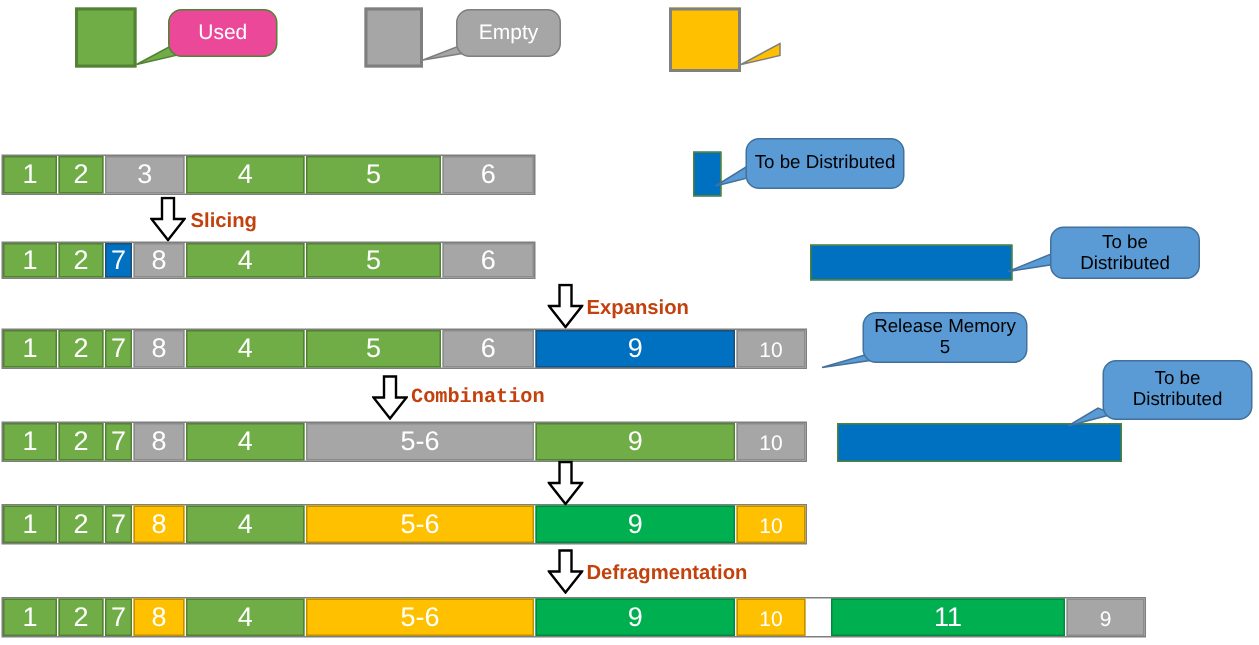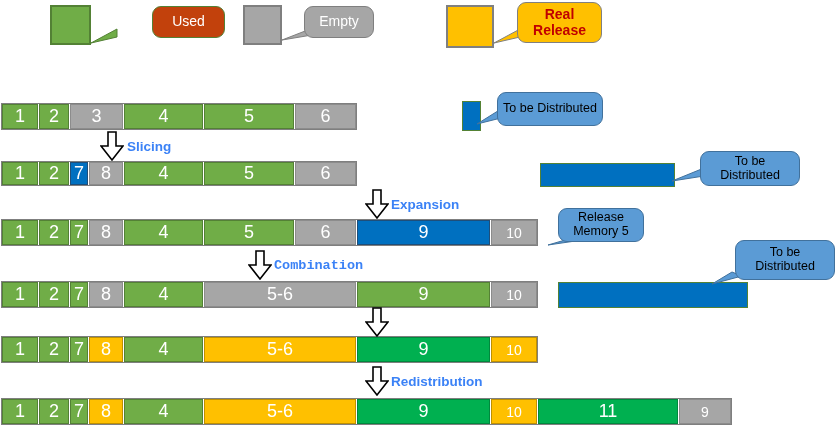--- a/index.html
+++ b/index.html
@@ -8,21 +8,21 @@
     font-family:"Liberation Sans","DejaVu Sans",sans-serif;
   }
   
   .lg-square{position:absolute;box-sizing:border-box;border:2px solid;}
   .bubble{
     position:absolute;box-sizing:border-box;border-radius:9px;border:1px solid;
     display:flex;align-items:center;justify-content:center;text-align:center;
     font-size:14px;line-height:1.1;padding:2px 4px;
   }
   .bubble.blue{background:#5B9BD5;border-color:#41719C;color:#000;font-size:12.5px;}
-  .bubble.green{background:#c2410c;border-color:#538135;color:#fff;margin-left:40px;}
+  .bubble.green{background:#ec4899;border-color:#538135;color:#fff;}
   .bubble.gray{background:#A6A6A6;border-color:#7F7F7F;color:#fff;}
   .bubble.yellow{background:#FFC000;border-color:#808080;color:#C00000;font-weight:bold;}
   .tail{position:absolute;overflow:visible;}
   
   .bar{
     position:absolute;display:inline-flex;gap:1px;box-sizing:border-box;
     border:1px solid #7F7F7F;background:#fff;align-items:stretch;
   }
   .seg{
     display:flex;align-items:center;justify-content:center;
@@ -30,21 +30,21 @@
   }
   .seg.small{font-size:14px;}
   .c-used{background:#70AD47;border-color:#538135;}
   .c-empty{background:#A6A6A6;border-color:#8C8C8C;}
   .c-dist{background:#0070C0;border-color:#1F4E79;}
   .c-release{background:#FFC000;border-color:#BF9000;}
   .c-defrag{background:#00B050;border-color:#00883D;}
   
   .freeblock{position:absolute;background:#0070C0;border:1px solid #548235;box-sizing:border-box;}
   
-  .step-label{position:absolute;color:#3b82f6;font-weight:bold;font-size:13.5px;white-space:nowrap;}
+  .step-label{position:absolute;color:#c2410c;font-weight:bold;font-size:13.5px;white-space:nowrap;}
   .arrow{position:absolute;}
 </style>
 </head>
 <body>
 
 <div id="canvas">
 
   <div class="lg-square" style="left:50px;top:5px;width:41px;height:40px;background:#70AD47;border-color:#538135;"></div>
   <svg class="tail" style="left:91px;top:27px;" width="26" height="18">
     <polygon points="0,16 26,2 26,10" fill="#70AD47" stroke="#538135" stroke-width="1"></polygon>
@@ -58,23 +58,20 @@
     <polygon points="0,15 36,1 36,9" fill="#A6A6A6" stroke="#7F7F7F" stroke-width="1"></polygon>
     </svg>
   <div class="bubble gray" style="left:304px;top:6px;width:70px;height:32px;">
       <span>Empty</span>
     </div>
 
   <div class="lg-square" style="left:446px;top:5px;width:48px;height:43px;background:#FFC000;border-color:#808080;"></div>
   <svg class="tail" style="left:494px;top:28px;" width="26" height="16">
     <polygon points="0,15 26,1 26,9" fill="#FFC000" stroke="#808080" stroke-width="1"></polygon>
     </svg>
-  <div class="bubble yellow" style="left:517px;top:2px;width:85px;height:41px;">
-      <span>Real Release</span>
-    </div>
 
   <div class="bar" style="left:1px;top:103px;height:27px;">
       <div class="seg c-used" style="width: 36px;">1</div>
       <div class="seg c-used" style="width: 30px;">2</div>
       <div class="seg c-empty" style="width: 53px;">3</div>
       <div class="seg c-used" style="width: 79px;">4</div>
       <div class="seg c-used" style="width: 90px;">5</div>
       <div class="seg c-empty" style="width: 61px;">6</div>
     </div>
   <div class="bar" style="left:1px;top:161px;height:25px;">
@@ -119,21 +116,21 @@
     </div>
   <div class="bar" style="left:1px;top:398px;height:27px;">
       <div class="seg c-used" style="width: 36px;">1</div>
       <div class="seg c-used" style="width: 30px;">2</div>
       <div class="seg c-used" style="width: 18px;">7</div>
       <div class="seg c-release" style="width: 34px;">8</div>
       <div class="seg c-used" style="width: 79px;">4</div>
       <div class="seg c-release" style="width: 152px;">5-6</div>
       <div class="seg c-defrag" style="width: 133px;">9</div>
       <div class="seg c-release small" style="width: 46px;">10</div>
-      <div class="seg c-defrag" style="width: 140px;">11</div>
+      <div class="seg c-defrag" style="width: 156px; margin-left: 16px;">11</div>
       <div class="seg c-empty small" style="width: 52px;">9</div>
     </div>
 
   <svg class="arrow" style="left:100px;top:131px;" width="24" height="30" viewBox="0 0 24 30">
     <path d="M8 1 L16 1 L16 15 L23 15 L12 29 L1 15 L8 15 Z" fill="#fff" stroke="#000" stroke-width="1.6"></path>
     </svg>
   <div class="step-label" style="left:127px;top:139px;">Slicing</div>
 
   <svg class="arrow" style="left:365px;top:189px;" width="24" height="30" viewBox="0 0 24 30">
     <path d="M8 1 L16 1 L16 15 L23 15 L12 29 L1 15 L8 15 Z" fill="#fff" stroke="#000" stroke-width="1.6"></path>
@@ -145,21 +142,21 @@
     </svg>
   <div class="step-label" style="left:274px;top:258px;font-family:Liberation Mono, monospace;">Combination</div>
 
   <svg class="arrow" style="left:365px;top:307px;" width="24" height="30" viewBox="0 0 24 30">
     <path d="M8 1 L16 1 L16 15 L23 15 L12 29 L1 15 L8 15 Z" fill="#fff" stroke="#000" stroke-width="1.6"></path>
     </svg>
 
   <svg class="arrow" style="left:365px;top:366px;" width="24" height="30" viewBox="0 0 24 30">
     <path d="M8 1 L16 1 L16 15 L23 15 L12 29 L1 15 L8 15 Z" fill="#fff" stroke="#000" stroke-width="1.6"></path>
     </svg>
-  <div class="step-label" style="left:391px;top:374px;">Redistribution</div>
+  <div class="step-label" style="left:391px;top:374px;">Defragmentation</div>
 
   <div class="freeblock" style="left:462px;top:101px;width:19px;height:30px;"></div>
   <div class="freeblock" style="left:540px;top:163px;width:135px;height:24px;"></div>
   <div class="freeblock" style="left:558px;top:282px;width:190px;height:26px;"></div>
 
   <svg class="tail" style="left:477px;top:108px;" width="24" height="18">
     <polygon points="0,16 24,1 24,10" fill="#5B9BD5" stroke="#41719C" stroke-width="1"></polygon>
     </svg>
   <div class="bubble blue" style="left:497px;top:92px;width:106px;height:34px;">
       <span>To be Distributed</span>
@@ -168,21 +165,21 @@
   <svg class="tail" style="left:672px;top:167px;" width="32" height="16">
     <polygon points="0,14 32,1 32,9" fill="#5B9BD5" stroke="#41719C" stroke-width="1"></polygon>
     </svg>
   <div class="bubble blue" style="left:700px;top:151px;width:100px;height:35px;">
       <span>To be Distributed</span>
     </div>
 
   <svg class="tail" style="left:548px;top:229px;" width="48" height="17">
     <polygon points="0,16 48,2 48,9" fill="#5B9BD5" stroke="#41719C" stroke-width="1"></polygon>
     </svg>
-  <div class="bubble blue" style="left:558px;top:208px;width:86px;height:34px;">
+  <div class="bubble blue" style="left:575px;top:208px;width:110px;height:34px;">
       <span>Release Memory 5</span>
     </div>
 
   <svg class="tail" style="left:712px;top:272px;" width="30" height="13">
     <polygon points="0,12 20,0 30,4" fill="#5B9BD5" stroke="#41719C" stroke-width="1"></polygon>
     </svg>
   <div class="bubble blue" style="left:735px;top:240px;width:100px;height:40px;">
       <span>To be Distributed</span>
     </div>
 

